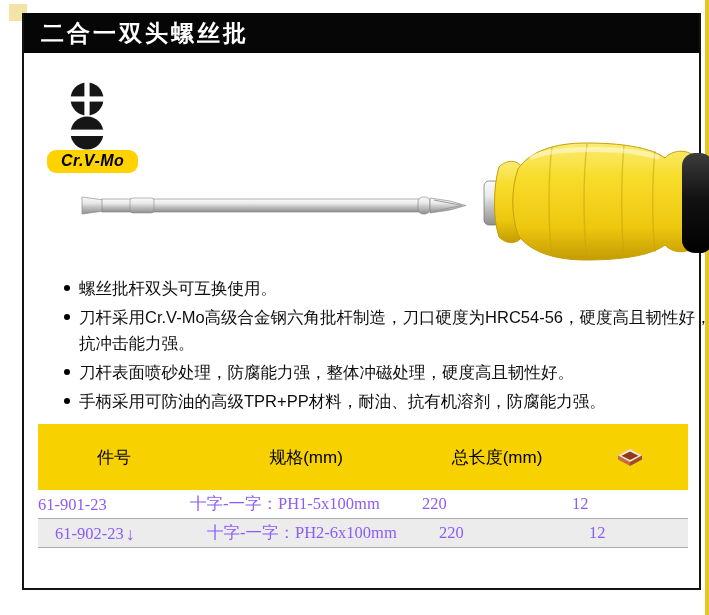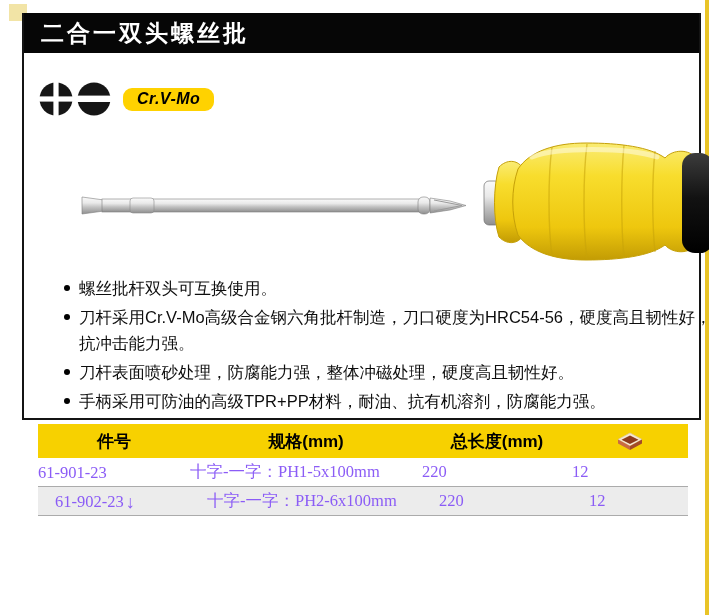--- a/index.html
+++ b/index.html
@@ -1,40 +1,40 @@
 <!DOCTYPE html>
 <html><head>
 <meta charset="utf-8">
 <style>
   html,body{margin:0;padding:0;background:#fff;}
   .page{position:relative;width:709px;height:615px;background:#ffffff;overflow:hidden;
         font-family:"Liberation Sans","DejaVu Sans",sans-serif;color:#111;}
   .corner-square{position:absolute;left:9px;top:4px;width:18px;height:17px;background:#f2e4a6;}
   .edge-stripe{position:absolute;right:0;top:0;width:4px;height:615px;background:#e9c427;}
-  .frame{position:absolute;left:22px;top:13px;width:679px;height:407px;box-sizing:border-box;
+  .frame{position:absolute;left:22px;top:13px;width:679px;height:577px;box-sizing:border-box;
          border-left:2px solid #141414;border-right:2px solid #141414;border-bottom:2px solid #141414;
          background:#fff;}
   .title-bar{position:absolute;left:0;top:0;width:100%;height:40px;background:#060606;
              color:#ffffff;font-size:23px;font-weight:bold;line-height:41px;
              padding-left:17px;letter-spacing:3px;box-sizing:border-box;white-space:nowrap;}
-  .icons-row{position:absolute;left:15px;top:69px;display:flex;align-items:center;}
+  .icons-row{position:absolute;left:15px;top:69px;display:flex;align-items:center;flex-direction:column;}
   .drive-icon{width:34px;height:34px;margin-right:4px;}
   .badge{margin-left:8px;background:#ffd200;border-radius:9px;padding:2px 14px 3px 14px;
          font-size:16px;font-weight:bold;font-style:italic;color:#000;letter-spacing:.5px;}
   .product{position:absolute;left:28px;top:118px;width:662px;height:140px;}
   .bullets{position:absolute;left:26px;top:250px;width:652px;margin:12px;padding:0;list-style:none;}
   .bullets li{position:relative;padding-left:17px;font-size:16.5px;line-height:26px;
               margin-bottom:3px;color:#0d0d0d;}
   .bullets li::before{content:"";position:absolute;left:2px;top:10px;width:6px;height:6px;
               border-radius:50%;background:#000;}
   .spec-table{position:absolute;left:14px;top:411px;width:650px;border-collapse:collapse;table-layout:fixed;}
   .spec-table col.c1{width:152px}.spec-table col.c2{width:232px}
   .spec-table col.c3{width:150px}.spec-table col.c4{width:116px}
-  .spec-table th{background:#f7d100;height:34px;font-size:17px;font-weight:bold;color:#000;
-                 text-align:center;padding:0;}
+  .spec-table th{background:#f7d100;height:34px;font-size:17px;font-weight:normal;color:#000;
+                 text-align:center;padding:16px;}
   .spec-table td{height:28px;font-size:16.5px;text-align:left;padding:0;color:#8b5cf6;
                  border-bottom:1px solid #ababab;white-space:nowrap;font-family:Liberation Serif, serif;}
   .spec-table tr.alt td{background:#ececec;padding-left:17px;}
   .arrow{font-weight:bold;font-size:18px;margin-left:2px;position:relative;top:1px;}
   .box-icon{vertical-align:middle;}
 </style>
 </head>
 <body>
 
 <div class="page">

